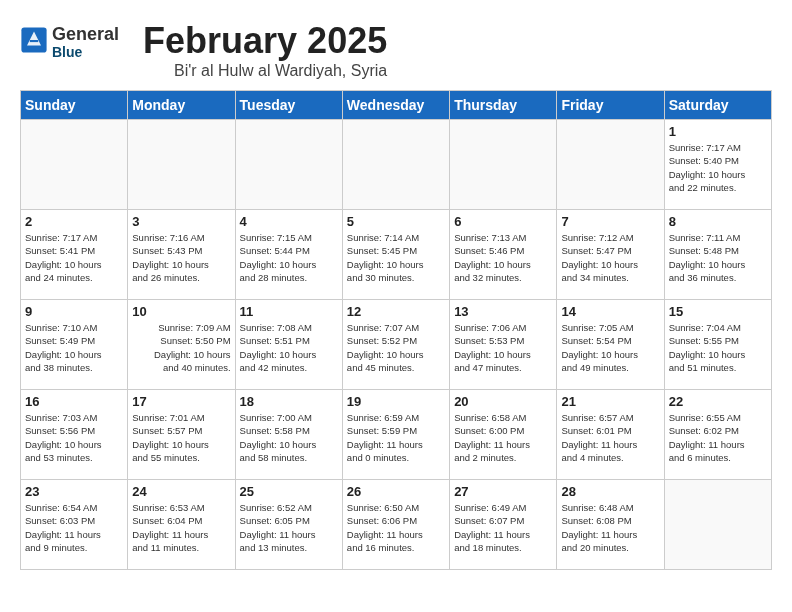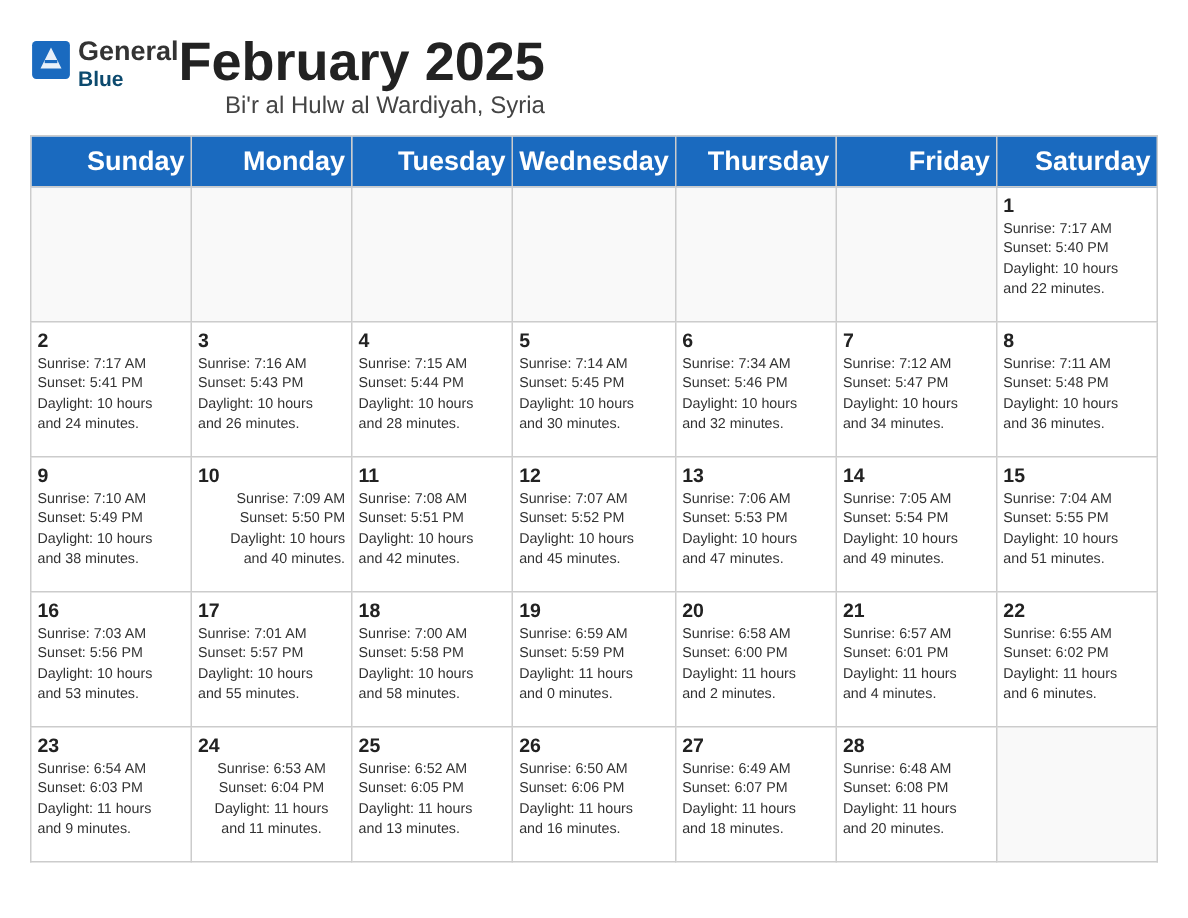--- a/index.html
+++ b/index.html
@@ -41,37 +41,38 @@
       margin-right: 4px;
       margin-top: -5px;
     }
     .title-block {
       text-align: right;
     }
     .month-title {
       font-size: 36px;
       font-weight: bold;
       color: #222;
+      margin-left: 24px;
     }
     .location {
       font-size: 16px;
       color: #444;
     }
     .calendar {
       width: 100%;
       border-collapse: collapse;
       border: 1px solid #ccc;
     }
     .calendar th {
       background-color: #1a6abf;
       color: #fff;
-      font-size: 18px;
+      font-size: 14px;
       font-weight: bold;
       padding: 6px 4px;
-      text-align: right;
+      text-align: left;
       border: 1px solid #ccc;
     }
     .calendar td {
       border: 1px solid #ccc;
       vertical-align: top;
       padding: 4px;
       width: calc(100% / 7);
       min-height: 80px;
       font-size: 10px;
       color: #333;
@@ -167,21 +168,21 @@
         </td>
         <td>
           <div class="day-num">5</div>
           <div class="day-info" style="white-space: pre-line;">Sunrise: 7:14 AM
 Sunset: 5:45 PM
 Daylight: 10 hours
 and 30 minutes.</div>
         </td>
         <td>
           <div class="day-num">6</div>
-          <div class="day-info" style="white-space: pre-line;">Sunrise: 7:34 AM
+          <div class="day-info" style="white-space: pre-line;">Sunrise: 7:13 AM
 Sunset: 5:46 PM
 Daylight: 10 hours
 and 32 minutes.</div>
         </td>
         <td>
           <div class="day-num">7</div>
           <div class="day-info" style="white-space: pre-line;">Sunrise: 7:12 AM
 Sunset: 5:47 PM
 Daylight: 10 hours
 and 34 minutes.</div>
@@ -299,21 +300,21 @@
       <tr class="week-row">
         <td>
           <div class="day-num">23</div>
           <div class="day-info" style="white-space: pre-line;">Sunrise: 6:54 AM
 Sunset: 6:03 PM
 Daylight: 11 hours
 and 9 minutes.</div>
         </td>
         <td>
           <div class="day-num">24</div>
-          <div class="day-info" style="white-space: pre-line; text-align: center;">Sunrise: 6:53 AM
+          <div class="day-info" style="white-space: pre-line;">Sunrise: 6:53 AM
 Sunset: 6:04 PM
 Daylight: 11 hours
 and 11 minutes.</div>
         </td>
         <td>
           <div class="day-num">25</div>
           <div class="day-info" style="white-space: pre-line;">Sunrise: 6:52 AM
 Sunset: 6:05 PM
 Daylight: 11 hours
 and 13 minutes.</div>

